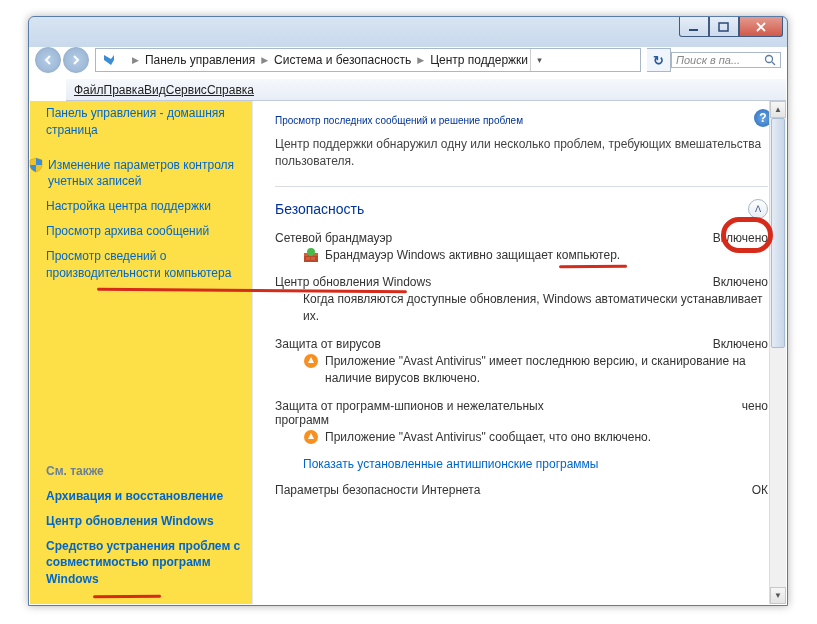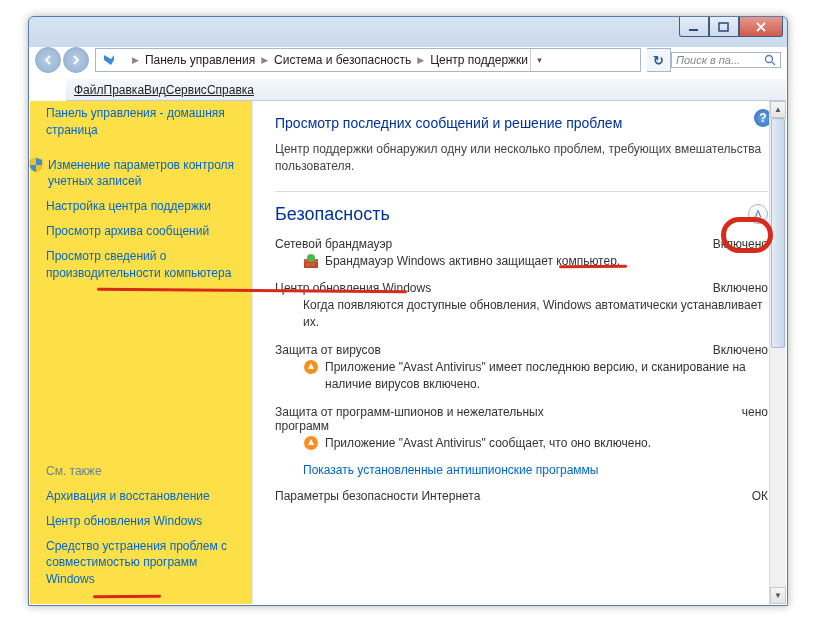--- a/index.html
+++ b/index.html
@@ -30,30 +30,30 @@
 
 .menu-row { position: absolute; top: 62px; left: 1px; right: 1px; height: 22px; background: linear-gradient(#f5f8fc, #e8eef7); border-bottom: 1px solid #c0cad8; display: flex; align-items: center; padding: 0 8px; font-size: 12px; margin-left: 36px; }
 .menu-item { color: #222; cursor: default; }
 .menu-item u { text-decoration: underline; }
 
 .body-area { position: absolute; top: 84px; bottom: 1px; left: 1px; right: 1px; display: flex; background: #fff; }
 
 .sidebar { width: 222px; background: #fde047; padding: 0 12px 12px 16px; font-size: 12px; border-right: 0; position: relative; }
 .sb-link { color: #0066cc; cursor: pointer; line-height: 1.4; padding: 4px 0; display: flex; align-items: flex-start; }
 .sb-icon { width: 16px; height: 16px; margin-right: 4px; margin-left: -18px; flex: none; }
-.sb-bottom { position: absolute; bottom: 12px; left: 16px; right: 4px; }
+.sb-bottom { position: absolute; bottom: 12px; left: 16px; right: 4px; font-weight: bold; }
 .sb-heading { color: #6a809a; font-size: 12px; margin-bottom: 6px; }
 
 .content { flex: 1; padding: 14px 18px 14px 22px; font-size: 12px; overflow: hidden; position: relative; border-left: 1px solid #e0e8f0; }
 .help-icon { position: absolute; right: 14px; top: 8px; width: 18px; height: 18px; border-radius: 50%; background: radial-gradient(#6aa8e8, #2a6ab8); color: #fff; text-align: center; font-size: 12px; font-weight: bold; line-height: 18px; }
-.content h1 { color: #003399; font-size: 14px; font-weight: normal; margin-bottom: 10px; }
+.content h1 { color: #003399; font-size: 10px; font-weight: normal; margin-bottom: 10px; }
 .content .intro { color: #444; line-height: 1.4; margin-bottom: 16px; }
 
 .section-head { border-top: 1px solid #d8dde4; padding-top: 12px; display: flex; align-items: center; justify-content: space-between; margin-bottom: 12px; }
-.section-head h2 { color: #003399; font-size: 18px; font-weight: normal; }
+.section-head h2 { color: #003399; font-size: 14px; font-weight: normal; }
 .collapse-btn { width: 20px; height: 20px; border: 1px solid #a8b8c8; border-radius: 50%; background: linear-gradient(#fdfdfd, #e8eef5); display: flex; align-items: center; justify-content: center; font-size: 9px; color: #3a5a8a; }
 .red-circle { position: absolute; width: 52px; height: 36px; border: 5px solid #d62a1a; border-radius: 18px; right: 14px; top: 200px; pointer-events: none; }
 
 .item-row { display: flex; margin-bottom: 2px; justify-content: space-between; }
 .item-label { color: #333; width: 260px; }
 .item-status { color: #333; }
 .item-desc { padding-left: 28px; color: #333; line-height: 1.4; margin-bottom: 12px; display: flex; align-items: flex-start; }
 .item-desc-icon { width: 16px; height: 16px; margin-right: 6px; flex: none; }
 .link-inline { color: #0066cc; cursor: pointer; padding-left: 28px; margin-bottom: 12px; }
 

